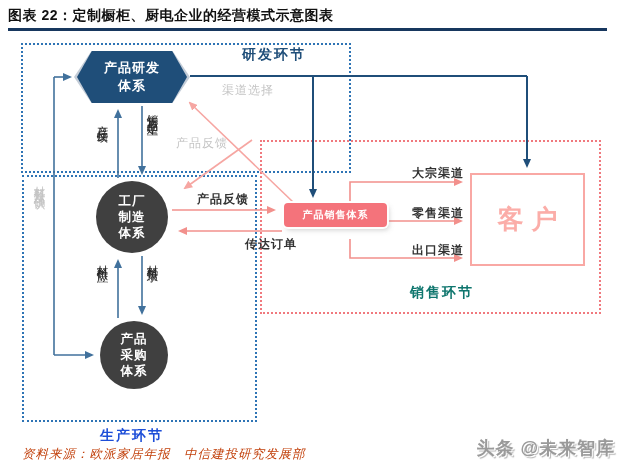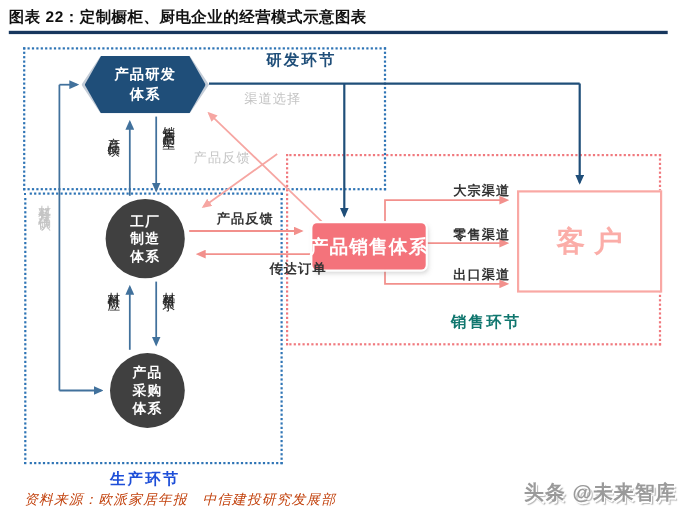--- a/index.html
+++ b/index.html
@@ -29,26 +29,26 @@
     color:#fff;font-weight:bold;font-size:13px;text-align:center;
     white-space:pre-line;line-height:1.35;letter-spacing:1px;}
 
   
   .circle{border-radius:50%;background:#404040;display:flex;align-items:center;justify-content:center;
     color:#fff;font-weight:bold;font-size:12.5px;text-align:center;white-space:pre-line;line-height:1.3;letter-spacing:1px;}
   .c-factory{left:96px;top:181px;width:72px;height:72px;}
   .c-purchase{left:100px;top:321px;width:68px;height:68px;}
 
   
-  .sales-box{left:284px;top:203px;width:103px;height:42px;background:#F4737B;border-radius:4px;
+  .sales-box{left:284px;top:203px;width:103px;height:24px;background:#F4737B;border-radius:4px;
     box-shadow:0 0 0 2px rgba(255,255,255,.95),2px 3px 5px rgba(120,120,120,.35);
-    display:flex;align-items:center;justify-content:center;color:#fff;font-weight:bold;font-size:17px;letter-spacing:1px;white-space:nowrap;}
+    display:flex;align-items:center;justify-content:center;color:#fff;font-weight:bold;font-size:10px;letter-spacing:1px;white-space:nowrap;}
 
   
-  .customer-box{left:470px;top:173px;width:132px;height:93px;background:#fff;border:2px solid #F9A8A4;
+  .customer-box{left:470px;top:173px;width:115px;height:93px;background:#fff;border:2px solid #F9A8A4;
     display:flex;align-items:center;justify-content:center;color:#FBADA8;font-size:26px;font-weight:bold;letter-spacing:8px;padding-left:8px;box-sizing:border-box;white-space:nowrap;}
 
   
   .gray-lbl{font-size:12px;color:#C4C4C4;letter-spacing:1px;white-space:nowrap;}
   .dark-lbl{font-size:12px;color:#333;font-weight:600;letter-spacing:1px;white-space:nowrap;}
 
   .vlbl{writing-mode:vertical-rl;text-orientation:upright;font-size:11.5px;color:#262626;font-weight:500;letter-spacing:2px;line-height:1;white-space:nowrap;}
   .vlbl-gray{writing-mode:vertical-rl;text-orientation:upright;font-size:11.5px;color:#C4C4C4;letter-spacing:2px;line-height:1;white-space:nowrap;}
 
   svg.wires{position:absolute;left:0;top:0;width:625px;height:474px;pointer-events:none;}

